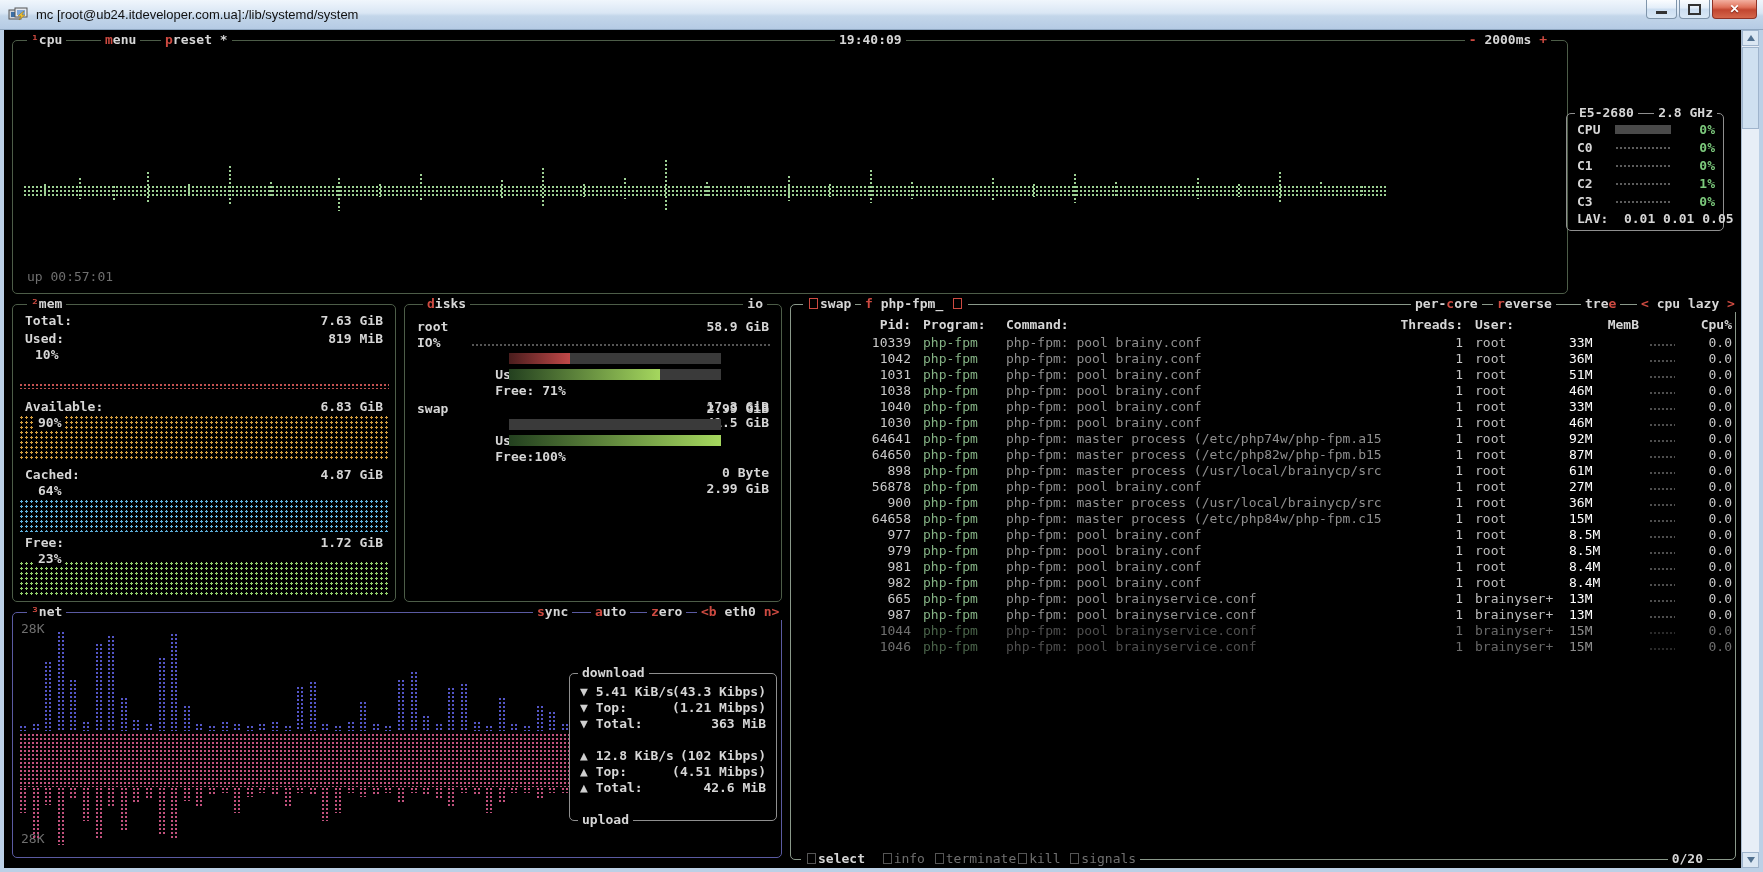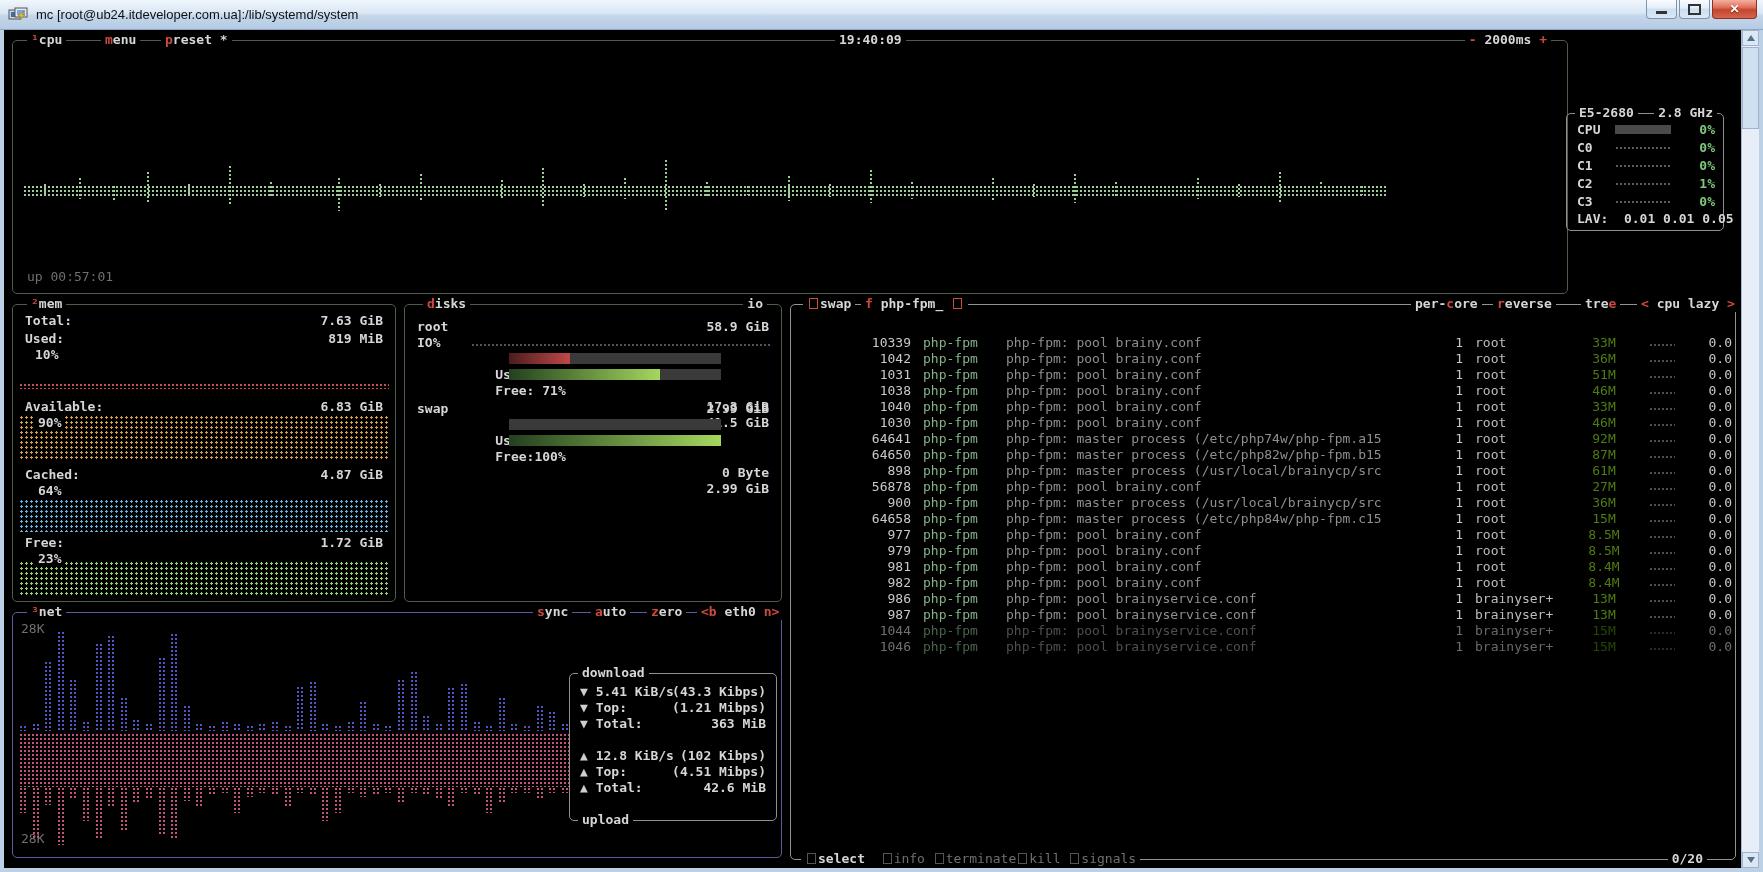--- a/index.html
+++ b/index.html
@@ -87,21 +87,21 @@
   .ph{position:absolute;color:var(--text);font-weight:bold;white-space:pre;}
   #proc-rows{position:absolute;left:0;right:0;top:30px;}
   .proc-row{position:relative;height:16px;}
   .proc-row.dimrow{opacity:.55;}
   .pc{position:absolute;white-space:pre;overflow:hidden;}
   .pc.pid{left:40px;width:80px;text-align:right;color:#c9c9c9;}
   .pc.program{left:132px;width:80px;color:var(--proc-green);}
   .pc.command{left:215px;width:375px;color:#8f8f8f;}
   .pc.threads{left:592px;width:80px;text-align:right;color:#c9c9c9;}
   .pc.user{left:684px;width:100px;color:#bdbdbd;}
-  .pc.mem{left:778px;width:70px;text-align:center;color:#4d7c0f;}
+  .pc.mem{left:778px;width:70px;text-align:left;color:#ffffff;}
   .pc.pdots{left:858px;width:26px;height:5px;top:8px;--dot:#4e4e4e;}
   .pc.cpu{left:881px;width:60px;text-align:right;color:#c9c9c9;}
 </style>
 </head>
 <body>
 
 <div id="stage">
 
   <div class="titlebar">
     <span class="app-icon">
@@ -413,20 +413,29 @@
       </div>
 
       <div class="tbox b-proc" style="left:786px;top:274px;width:946px;height:556px;">
         <span class="ontop" style="left:12px;"><span class="tofu"></span><span class="t">swap</span></span>
         <span class="ontop" style="left:70px;"><span class="red">f</span><span class="t"> </span><span class="t">php-fpm_</span><span class="t"> </span><span class="tofu"></span></span>
         <span class="ontop" style="left:600px;margin-left:20px;"><span class="t">per-</span><span class="red">c</span><span class="t">ore</span></span>
         <span class="ontop" style="left:702px;"><span class="red">r</span><span class="t">everse</span></span>
         <span class="ontop" style="left:790px;"><span class="t">tre</span><span class="red">e</span><span class="t"></span></span>
         <span class="ontop" style="left:846px;"><span class="red">&lt;</span><span class="t"> cpu lazy </span><span class="red">&gt;</span></span>
 
+        <div class="pr-head">
+          <span class="ph" style="left:40px;width:80px;text-align:right;">Pid:</span>
+          <span class="ph" style="left:132px;">Program:</span>
+          <span class="ph" style="left:215px;">Command:</span>
+          <span class="ph" style="left:592px;width:80px;text-align:right;">Threads:</span>
+          <span class="ph" style="left:684px;">User:</span>
+          <span class="ph" style="left:778px;width:70px;text-align:right;">MemB</span>
+          <span class="ph" style="left:881px;width:60px;text-align:right;">Cpu%</span>
+        </div>
 
         <div id="proc-rows">
             <div class="proc-row">
               <span class="pc pid">10339</span>
               <span class="pc program">php-fpm</span>
               <span class="pc command">php-fpm: pool brainy.conf</span>
               <span class="pc threads">1</span>
               <span class="pc user">root</span>
               <span class="pc mem">33M</span>
               <span class="pc cpu">0.0</span>
@@ -576,21 +585,21 @@
               <span class="pc pid">982</span>
               <span class="pc program">php-fpm</span>
               <span class="pc command">php-fpm: pool brainy.conf</span>
               <span class="pc threads">1</span>
               <span class="pc user">root</span>
               <span class="pc mem">8.4M</span>
               <span class="pc cpu">0.0</span>
               <span class="pc pdots dots"></span>
             </div>
             <div class="proc-row">
-              <span class="pc pid">986</span>
+              <span class="pc pid">665</span>
               <span class="pc program">php-fpm</span>
               <span class="pc command">php-fpm: pool brainyservice.conf</span>
               <span class="pc threads">1</span>
               <span class="pc user">brainyser+</span>
               <span class="pc mem">13M</span>
               <span class="pc cpu">0.0</span>
               <span class="pc pdots dots"></span>
             </div>
             <div class="proc-row">
               <span class="pc pid">987</span>

